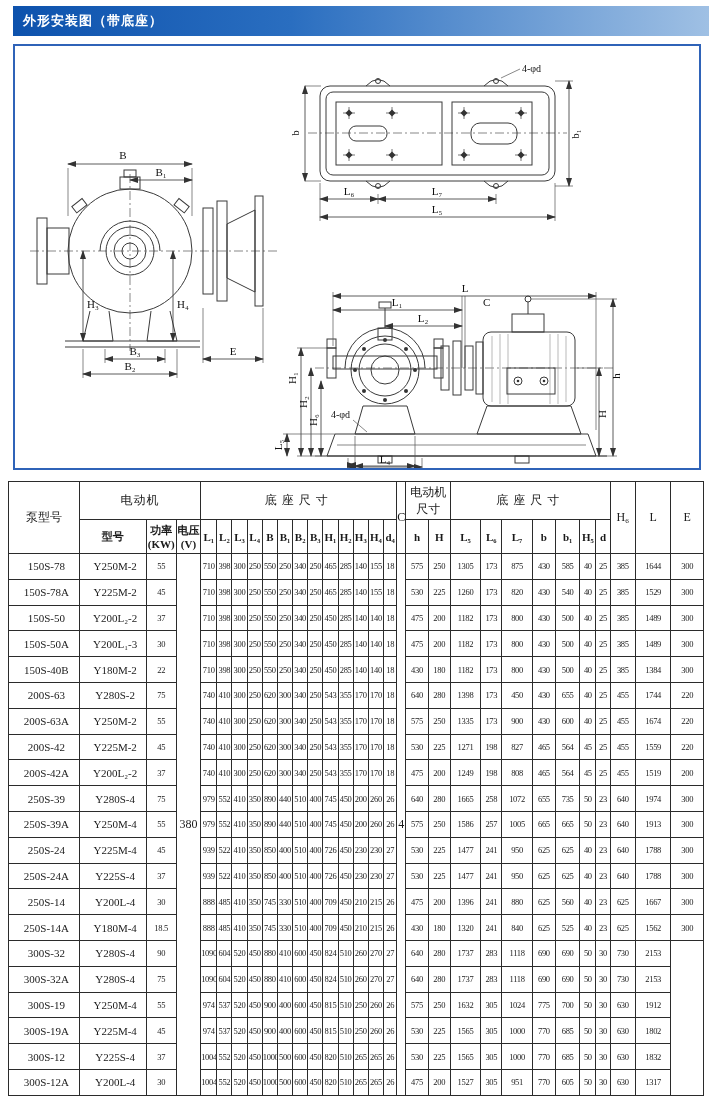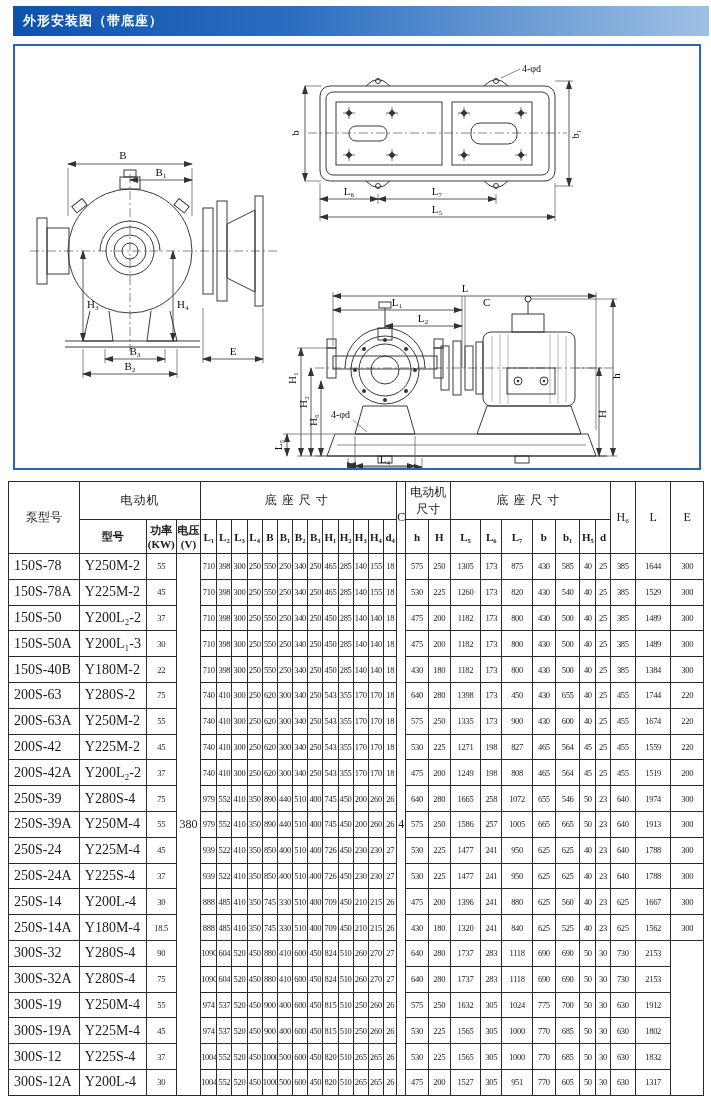--- a/index.html
+++ b/index.html
@@ -26,21 +26,21 @@
   #spec-table{position:absolute;left:8px;top:481px;width:696px;border-collapse:collapse;
               table-layout:fixed;background:#fff;}
   #spec-table th,#spec-table td{border:1px solid #2b2b2b;text-align:center;vertical-align:middle;
               padding:0;overflow:hidden;white-space:pre-line;}
   #spec-table thead tr.r1 th{height:37px;font-size:12px;font-weight:normal;}
   #spec-table thead tr.r2 th{height:33px;font-size:11px;font-weight:600;}
   #spec-table th.grp{letter-spacing:5px;}
   #spec-table th.grp2{letter-spacing:1px;}
   #spec-table th.cjk{font-size:11px;font-weight:normal;letter-spacing:0;}
   #spec-table tbody tr{height:25.8px;}
-  #spec-table td.model{font-size:14px;text-align:left;padding-left:5px;letter-spacing:0;}
+  #spec-table td.model{font-size:11px;text-align:center;padding-left:5px;letter-spacing:0;}
   #spec-table td.num{font-size:8.5px;letter-spacing:-0.3px;}
   #spec-table td.merged{font-size:12px;letter-spacing:0;}
 </style>
 </head>
 <body>
 
 <div id="page">
 
   <div id="title-bar">
     <span>外形安装图（带底座）</span>
@@ -621,21 +621,21 @@
           <td class="num">450</td>
           <td class="num">200</td>
           <td class="num">260</td>
           <td class="num">26</td>
           <td class="num">640</td>
           <td class="num">280</td>
           <td class="num">1665</td>
           <td class="num">258</td>
           <td class="num">1072</td>
           <td class="num">655</td>
-          <td class="num">546</td>
+          <td class="num">735</td>
           <td class="num">50</td>
           <td class="num">23</td>
           <td class="num">640</td>
           <td class="num">1974</td>
           <td class="num">300</td>
         </tr>
         <tr>
           <td class="model">250S-39A</td>
           <td class="model">Y250M-4</td>
           <td class="num">55</td>

